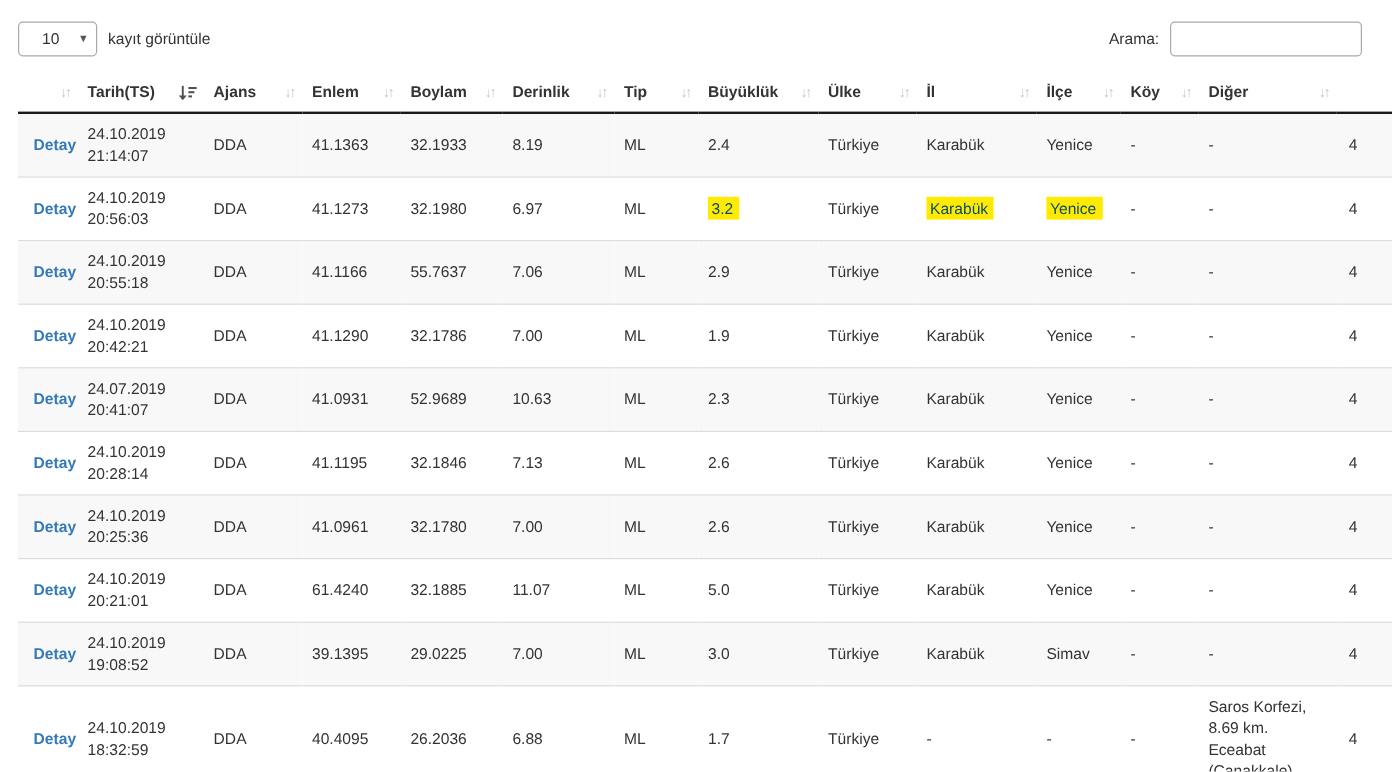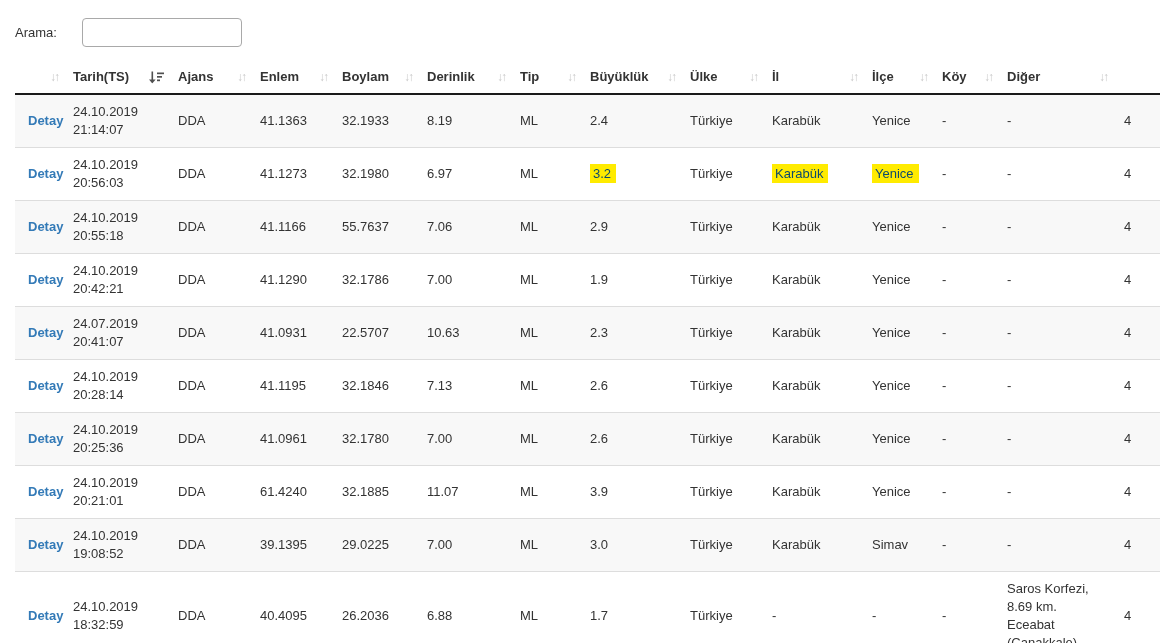--- a/index.html
+++ b/index.html
@@ -24,21 +24,21 @@
     width: 66px; height: 29px;
     border: 1px solid #a9a9a9; border-radius: 4px;
     background: #fff; color: #333;
     font-family: inherit; font-size: 13px;
     padding: 0 22px 0 19px;
   }
   .select-arrow {
     position: absolute; right: 7px; top: 50%; transform: translateY(-54%);
     font-size: 9px; color: #555; pointer-events: none; line-height: 1;
   }
-  .search-ctl { display: flex; align-items: center; gap: 25px; }
+  .search-ctl { display: flex; align-items: center; gap: 9px; }
   input.search-input {
     width: 160px; height: 29px;
     border: 1px solid #a9a9a9; border-radius: 4px;
     padding: 0 7px; font-family: inherit; font-size: 13px; color: #333;
     background: #fff;
   }
 
   
   .table-clip { width: 1145px; margin-left: 15px; overflow: hidden; }
   table.data-table { border-collapse: collapse; table-layout: fixed; width: 1289px; }
@@ -94,20 +94,27 @@
     background: var(--highlight, #ffeb00);
     color: #0c4a6e; padding: 2px 5px 2px 3px;
   }
 </style>
 </head>
 <body>
 
 <div class="wrapper">
 
   <div class="toolbar">
+    <div class="length-ctl">
+      <span class="select-wrap">
+        <select class="len-select"><option value="10" selected="">10</option></select>
+        <span class="select-arrow">▼</span>
+      </span>
+      <span>kayıt görüntüle</span>
+    </div>
     <div class="search-ctl">
       <span>Arama:</span>
       <input type="text" class="search-input" value="" style="">
     </div>
   </div>
 
   <div class="table-clip">
     <table class="data-table">
       <colgroup>
         <col class="c-detay">
@@ -214,21 +221,21 @@
             <td class="cell-ilce">Yenice</td>
             <td class="cell-koy">-</td>
             <td class="cell-diger">-</td>
             <td class="cell-extra">4</td>
           </tr>
           <tr class="odd">
             <td class="cell-detay"><a class="detay-link">Detay</a></td>
             <td class="cell-tarih">24.07.2019 20:41:07</td>
             <td class="cell-ajans">DDA</td>
             <td class="cell-enlem">41.0931</td>
-            <td class="cell-boylam">22.5707</td>
+            <td class="cell-boylam">52.9689</td>
             <td class="cell-derinlik">10.63</td>
             <td class="cell-tip">ML</td>
             <td class="cell-buyukluk">2.3</td>
             <td class="cell-ulke">Türkiye</td>
             <td class="cell-il">Karabük</td>
             <td class="cell-ilce">Yenice</td>
             <td class="cell-koy">-</td>
             <td class="cell-diger">-</td>
             <td class="cell-extra">4</td>
           </tr>
@@ -265,21 +272,21 @@
             <td class="cell-extra">4</td>
           </tr>
           <tr class="even">
             <td class="cell-detay"><a class="detay-link">Detay</a></td>
             <td class="cell-tarih">24.10.2019 20:21:01</td>
             <td class="cell-ajans">DDA</td>
             <td class="cell-enlem">61.4240</td>
             <td class="cell-boylam">32.1885</td>
             <td class="cell-derinlik">11.07</td>
             <td class="cell-tip">ML</td>
-            <td class="cell-buyukluk">3.9</td>
+            <td class="cell-buyukluk">5.0</td>
             <td class="cell-ulke">Türkiye</td>
             <td class="cell-il">Karabük</td>
             <td class="cell-ilce">Yenice</td>
             <td class="cell-koy">-</td>
             <td class="cell-diger">-</td>
             <td class="cell-extra">4</td>
           </tr>
           <tr class="odd">
             <td class="cell-detay"><a class="detay-link">Detay</a></td>
             <td class="cell-tarih">24.10.2019 19:08:52</td>

